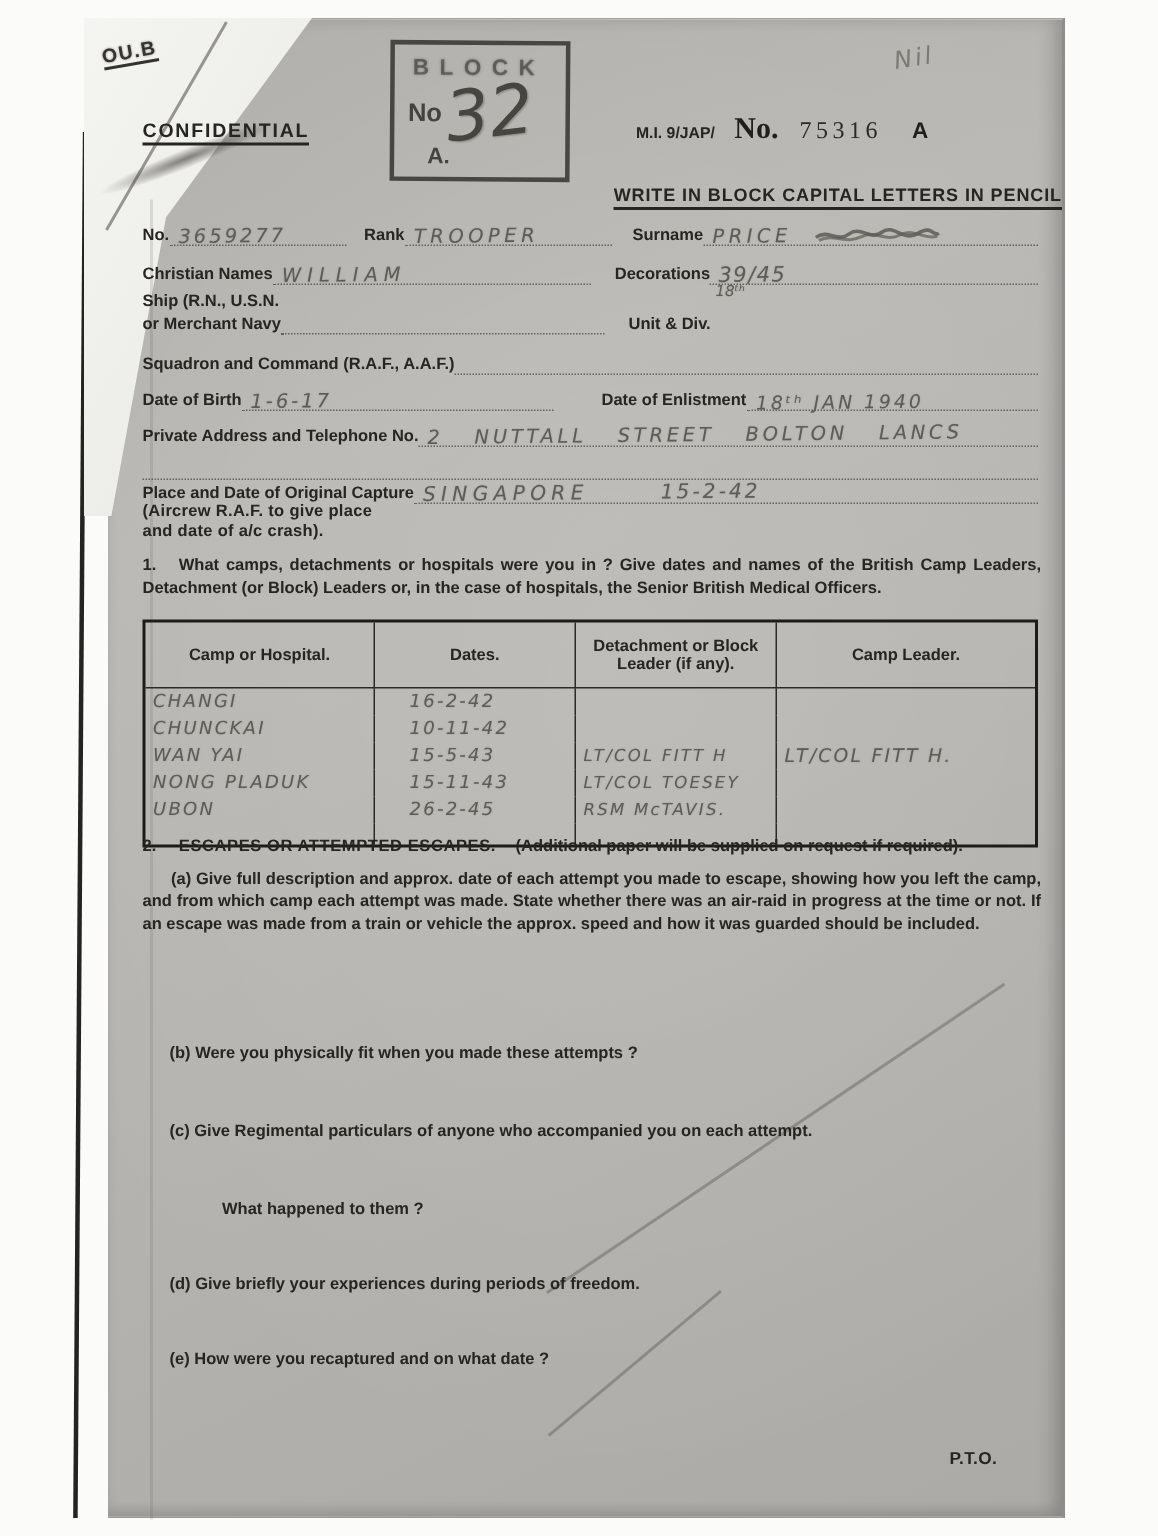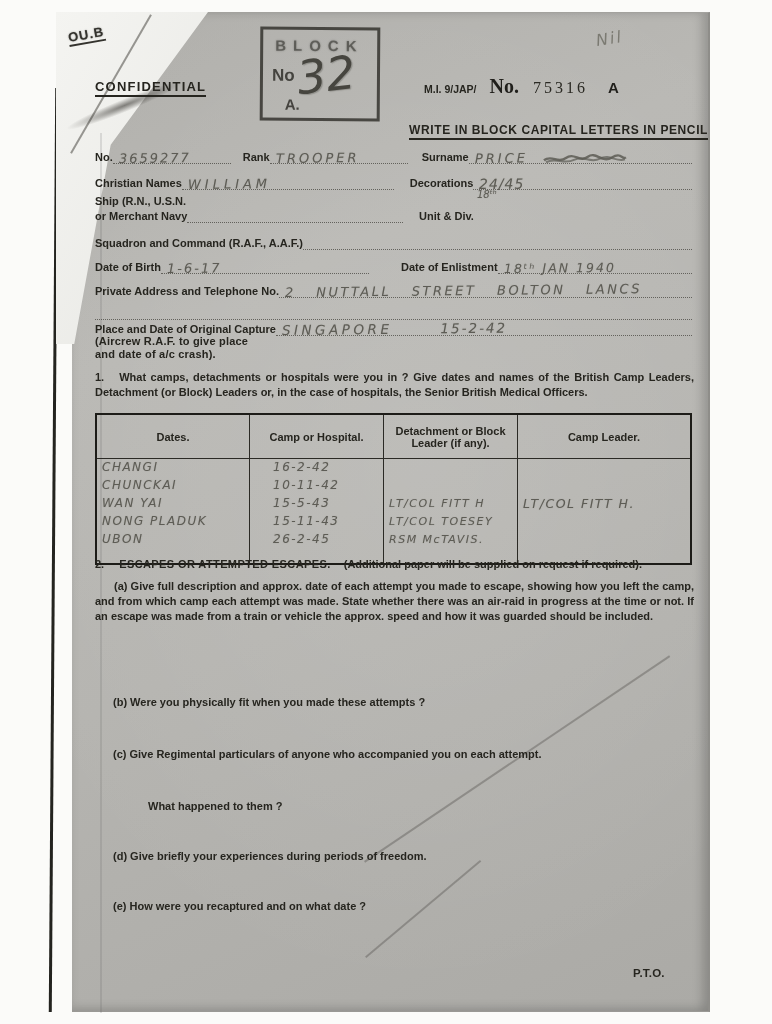--- a/index.html
+++ b/index.html
@@ -150,21 +150,21 @@
       </span>
     </div>
 
     <div class="frow" style="top:162px;">
       <span class="lbl">Christian Names</span>
       <span class="fill" style="width:212px;">
         <span class="hw" style="font-size:13px;letter-spacing:4px;">WILLIAM</span>
       </span>
       <span class="lbl" style="margin-left:16px;">Decorations</span>
       <span class="fill grow">
-        <span class="hw" style="font-size:14px;letter-spacing:1px;">24/45</span>
+        <span class="hw" style="font-size:14px;letter-spacing:1px;">39/45</span>
       </span>
     </div>
 
     <div class="frow" style="top:182px;align-items:stretch;">
       <span class="two-line" style="width:308px;">
         <span class="lbl">Ship (R.N., U.S.N.</span>
         <span style="display:flex;align-items:flex-end;">
           <span class="lbl">or Merchant Navy</span>
           <span class="fill grow"></span>
         </span>
@@ -209,22 +209,22 @@
       </span>
     </div>
     <div class="abs pr" style="left:23px;top:322px;font-size:11px;">(Aircrew R.A.F. to give place</div>
     <div class="abs pr" style="left:23px;top:335px;font-size:11px;">and date of a/c crash).</div>
 
     <div class="para" style="top:357px;">
       <span class="qnum">1.</span><span>What camps, detachments or hospitals were you in ?   Give dates and names of the British Camp Leaders,  Detachment (or Block) Leaders or, in the case of hospitals, the Senior British Medical Officers.</span>
     </div>
 
     <div class="tbl">
+      <div class="th">Camp or Hospital.</div>
       <div class="th">Dates.</div>
-      <div class="th">Camp or Hospital.</div>
       <div class="th">Detachment or Block Leader (if any).</div>
       <div class="th">Camp Leader.</div>
 
       <div class="td"><span class="hw">CHANGI</span></div>
       <div class="td"><span class="hw" style="padding-left:18px;display:inline-block;">16-2-42</span></div>
       <div class="td"><span class="hw"></span></div>
       <div class="td"><span class="hw"></span></div>
 
       <div class="td"><span class="hw">CHUNCKAI</span></div>
       <div class="td"><span class="hw" style="padding-left:18px;display:inline-block;">10-11-42</span></div>

